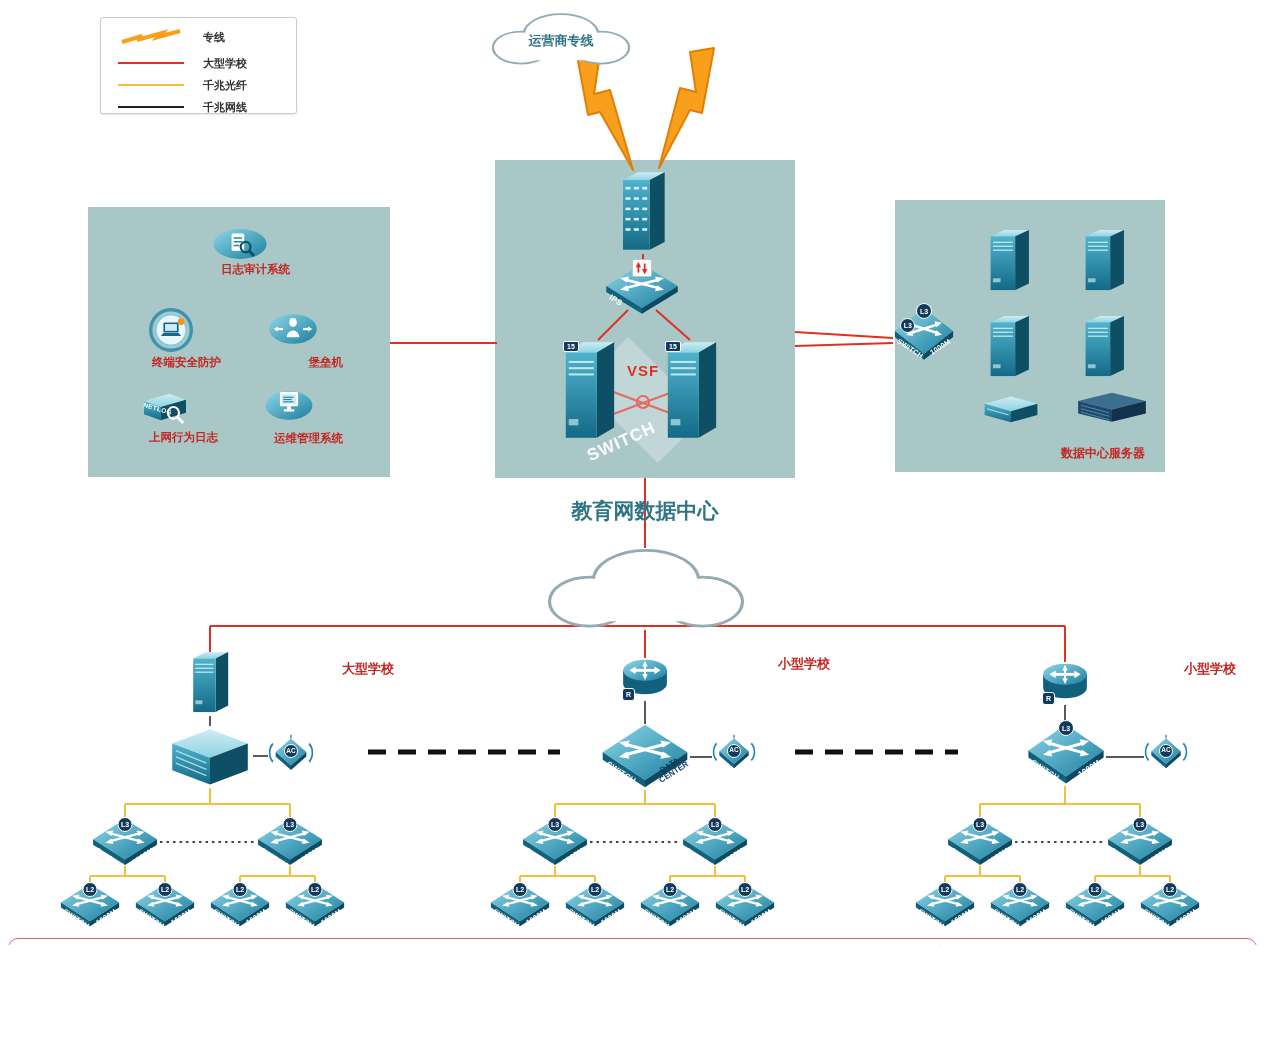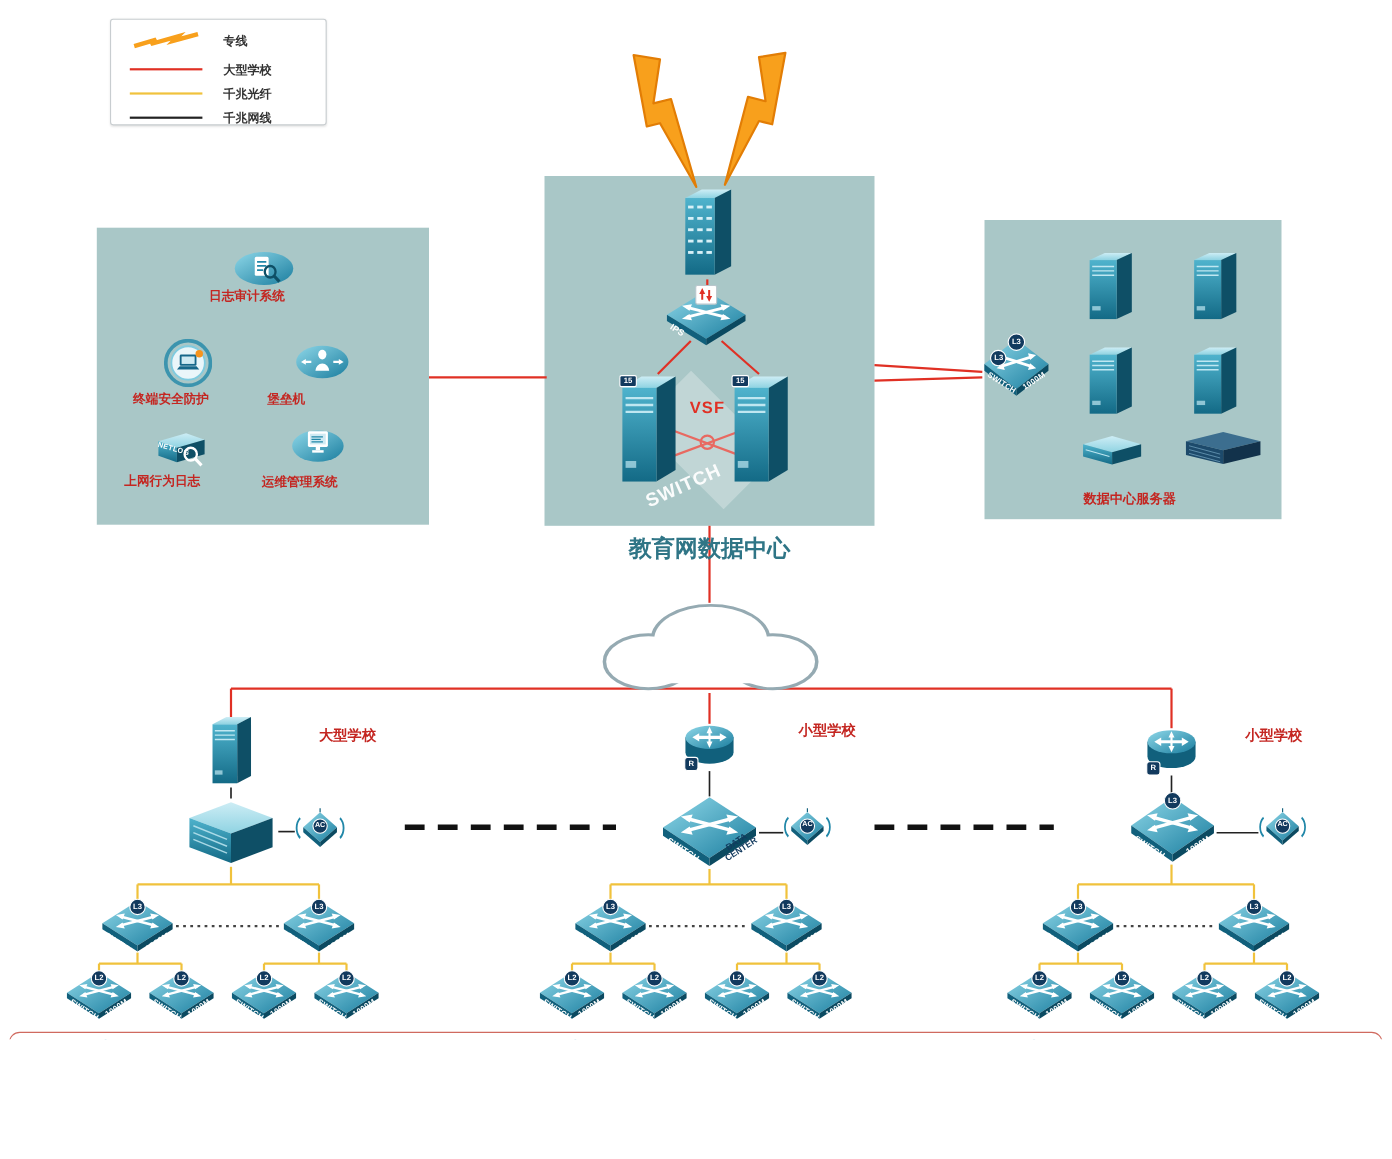--- a/index.html
+++ b/index.html
@@ -13,21 +13,21 @@
 .sw>svg{position:absolute;left:0;top:0;width:100%;height:100%}
 .sw .t1{position:absolute;left:8%;top:55%;transform:rotate(33deg);transform-origin:left center;color:#fff;font-weight:bold;white-space:nowrap;letter-spacing:.3px}
 .sw .t2{position:absolute;right:8%;top:55%;transform:rotate(-33deg);transform-origin:right center;color:#fff;font-weight:bold;white-space:nowrap;letter-spacing:.3px}
 .badge{position:absolute;background:#123a5e;color:#fff;border:1px solid #fff;border-radius:50%;display:flex;align-items:center;justify-content:center;font-weight:bold;line-height:1}
 .badge.sq{border-radius:3px}
 .tag{position:absolute;background:#123a5e;color:#fff;font-size:7px;font-weight:bold;padding:1px 3px;border-radius:2px;border:1px solid #fff;line-height:1}
 .cloud{position:absolute}
 .cloud>svg{position:absolute;left:0;top:0;width:100%;height:100%}
 .cloud-label{position:absolute;left:0;right:0;top:38%;text-align:center;color:#2f7586;font-weight:bold;font-size:13px}
 .cloud-label.big{font-size:19px;top:42%}
-.lbl-red{position:absolute;color:#c42621;font-weight:bold;text-align:left;font-size:11.5px}
+.lbl-red{position:absolute;color:#c42621;font-weight:bold;text-align:right;font-size:11.5px}
 .lbl-red.school{font-size:13px}
 .title{position:absolute;color:#2f7586;font-weight:bold;text-align:center}
 .legend{position:absolute;left:100px;top:17px;width:197px;height:97px;background:#fff;border:1px solid #c8cdd0;border-radius:3px;box-shadow:0 1px 2px rgba(0,0,0,.1)}
 .lrow{position:absolute;left:14px;height:18px;display:flex;align-items:center}
 .lsw{width:72px;display:flex;justify-content:center;align-items:center}
 .lline{width:66px;height:0;border-top:2px solid #000}
 .lrow .lab{margin-left:16px;font-size:11px;color:#333;font-weight:bold}
 .ghost{position:absolute;background:rgba(255,255,255,.28);transform:rotate(45deg) scaleY(.62)}
 .ips-tag{position:absolute;left:50%;top:-3px;transform:translateX(-50%);width:20px;height:18px;background:#fff;border:1px solid #b9c6cc;border-radius:2px}
 .dc2{position:absolute;right:4px;top:44%;transform:rotate(-33deg);transform-origin:right center;text-align:center;color:#123a5e;font-weight:bold;font-size:8px;line-height:1.05}
@@ -404,20 +404,26 @@
       <span class="lab">千兆光纤</span>
     </div>
     <div class="lrow" style="top:80px">
       <span class="lsw">
           <span class="lline" style="border-color:#222"></span>
         </span>
       <span class="lab">千兆网线</span>
     </div>
   </div>
 
+  <div class="cloud" style="left:482px;top:8px;width:158px;height:64px">
+    <svg viewBox="0 0 210 110" preserveAspectRatio="none">
+        <use href="#sym-cloud"></use>
+      </svg>
+    <span class="cloud-label">运营商专线</span>
+  </div>
   <div class="cloud" style="left:534px;top:541px;width:224px;height:98px">
     <svg viewBox="0 0 210 110" preserveAspectRatio="none">
         <use href="#sym-cloud"></use>
       </svg>
   </div>
 
   <div class="dev" style="left:618px;top:168px;width:50px;height:86px">
     <svg viewBox="0 0 60 100" preserveAspectRatio="none">
         <use href="#sym-firewall"></use>
       </svg>
@@ -449,21 +455,21 @@
     <svg viewBox="0 0 60 104" preserveAspectRatio="none">
         <use href="#sym-server"></use>
       </svg>
   </div>
   <span class="tag" style="left:563px;top:341px">15</span>
   <span class="tag" style="left:665px;top:341px">15</span>
 
   <span class="vsf" style="left:627px;top:362px">VSF</span>
   <span class="bigswitch-label" style="left:585px;top:432px">SWITCH</span>
 
-  <div class="title" style="left:520px;top:484px;width:250px;font-size:21px">教育网数据中心</div>
+  <div class="title" style="left:520px;top:497px;width:250px;font-size:21px">教育网数据中心</div>
 
   <div class="dev" style="left:212px;top:226px;width:56px;height:36px">
     <svg viewBox="0 0 80 48" preserveAspectRatio="none">
         <use href="#sym-logaudit"></use>
       </svg>
   </div>
   <div class="lbl-red" style="left:190px;top:262px;width:100px">日志审计系统</div>
 
   <div class="dev" style="left:149px;top:308px;width:44px;height:44px">
     <svg viewBox="0 0 52 52">

